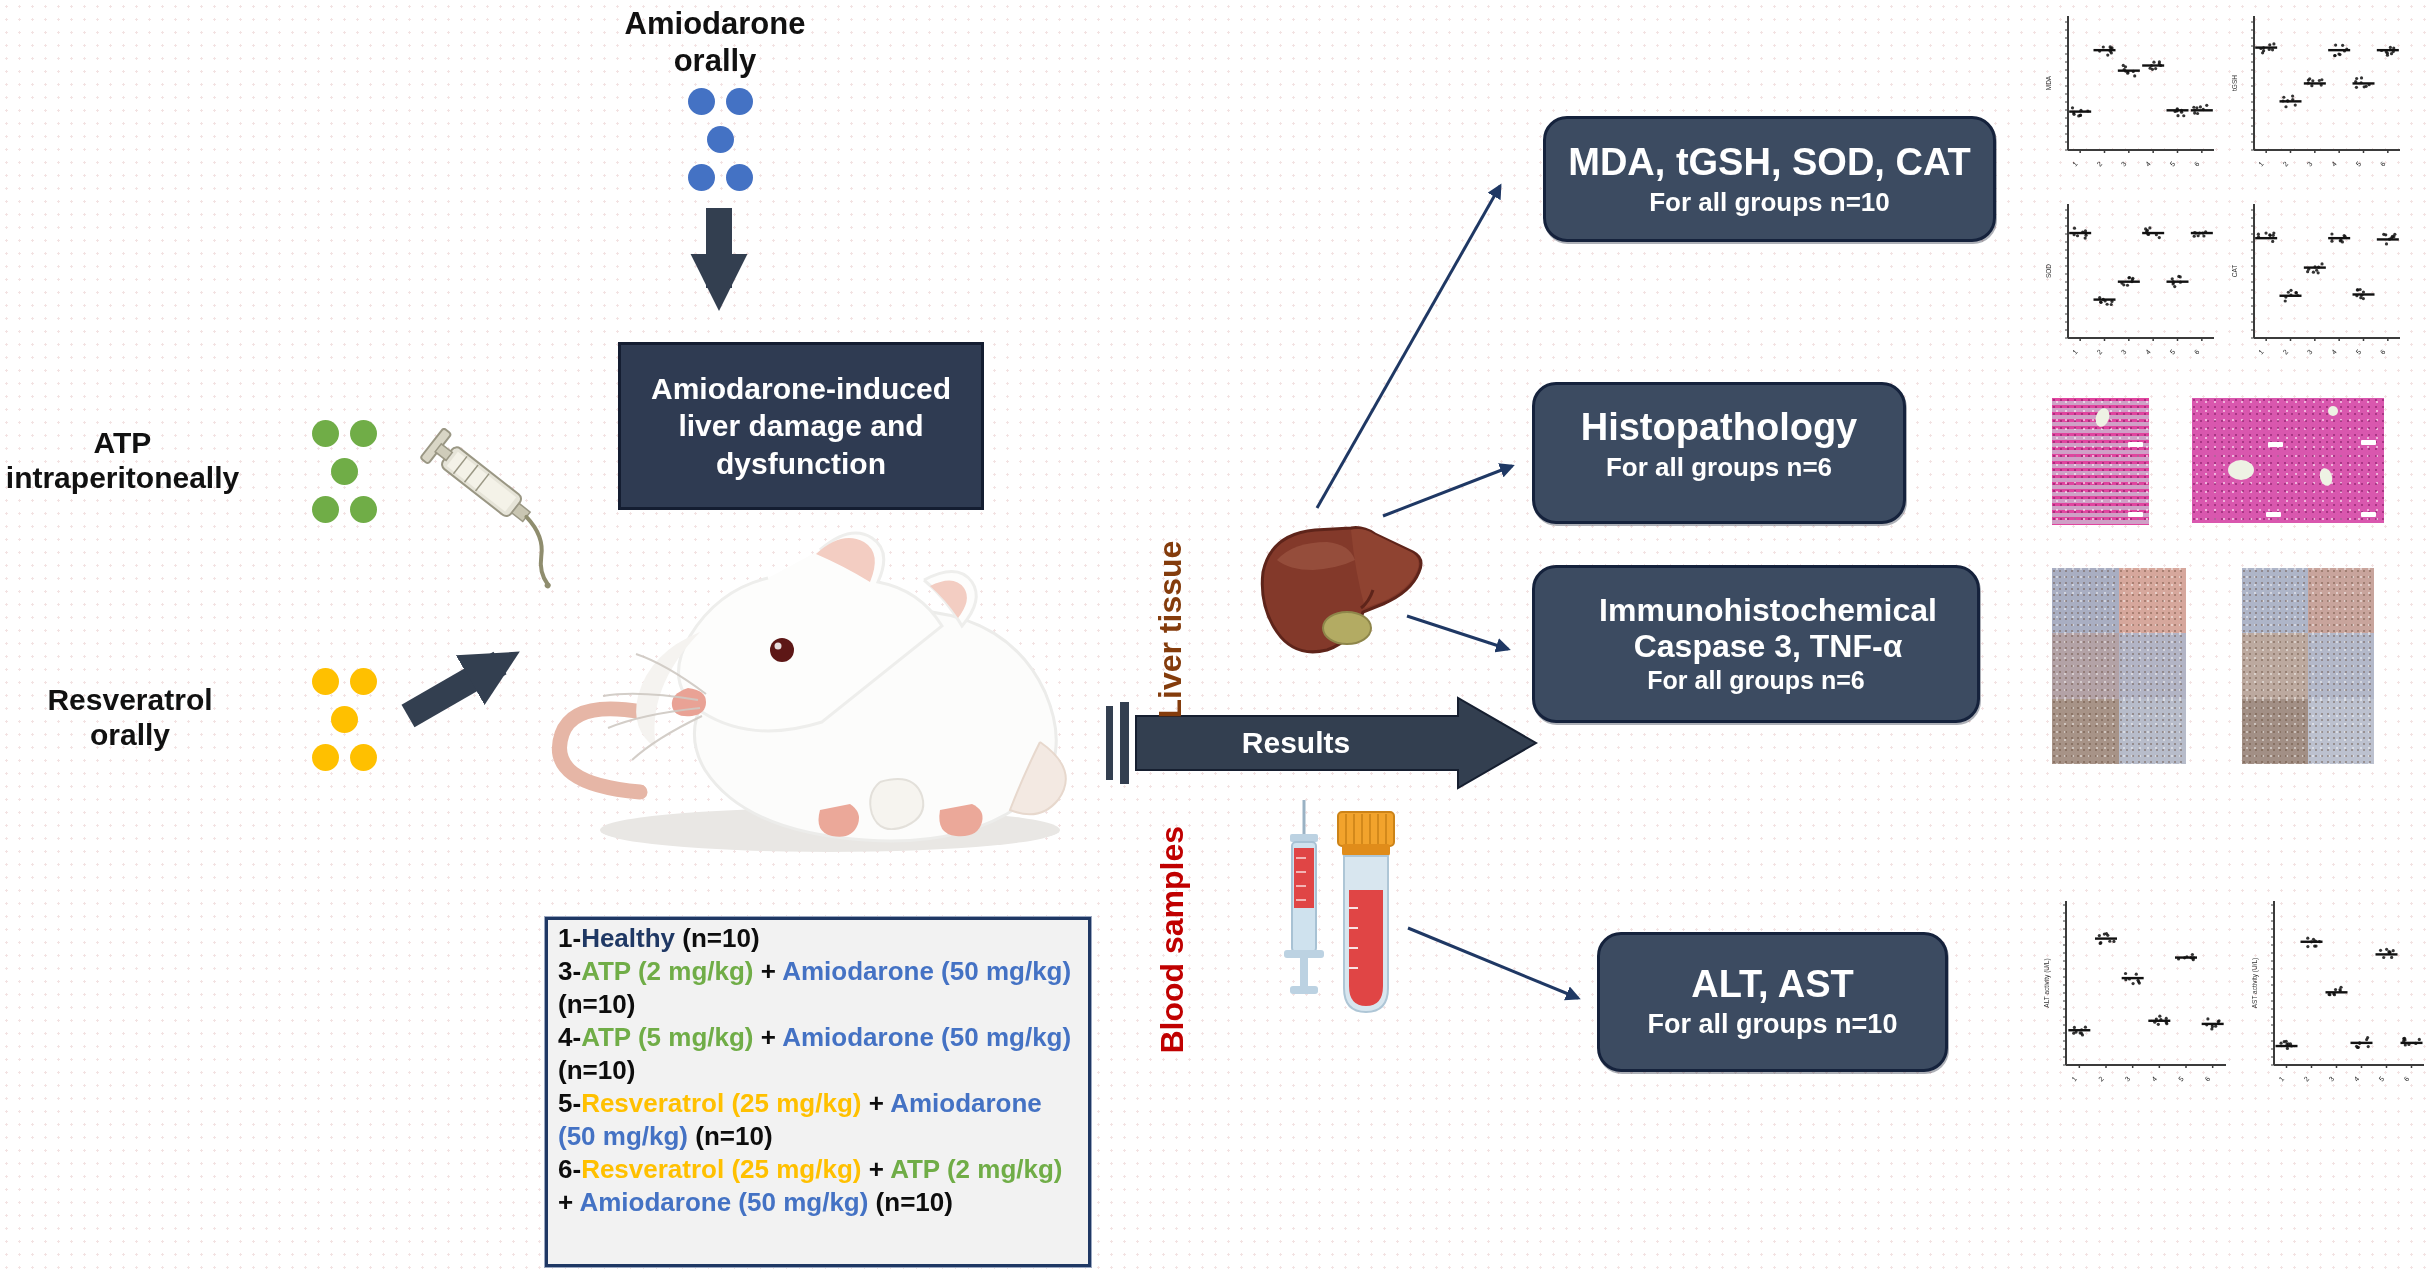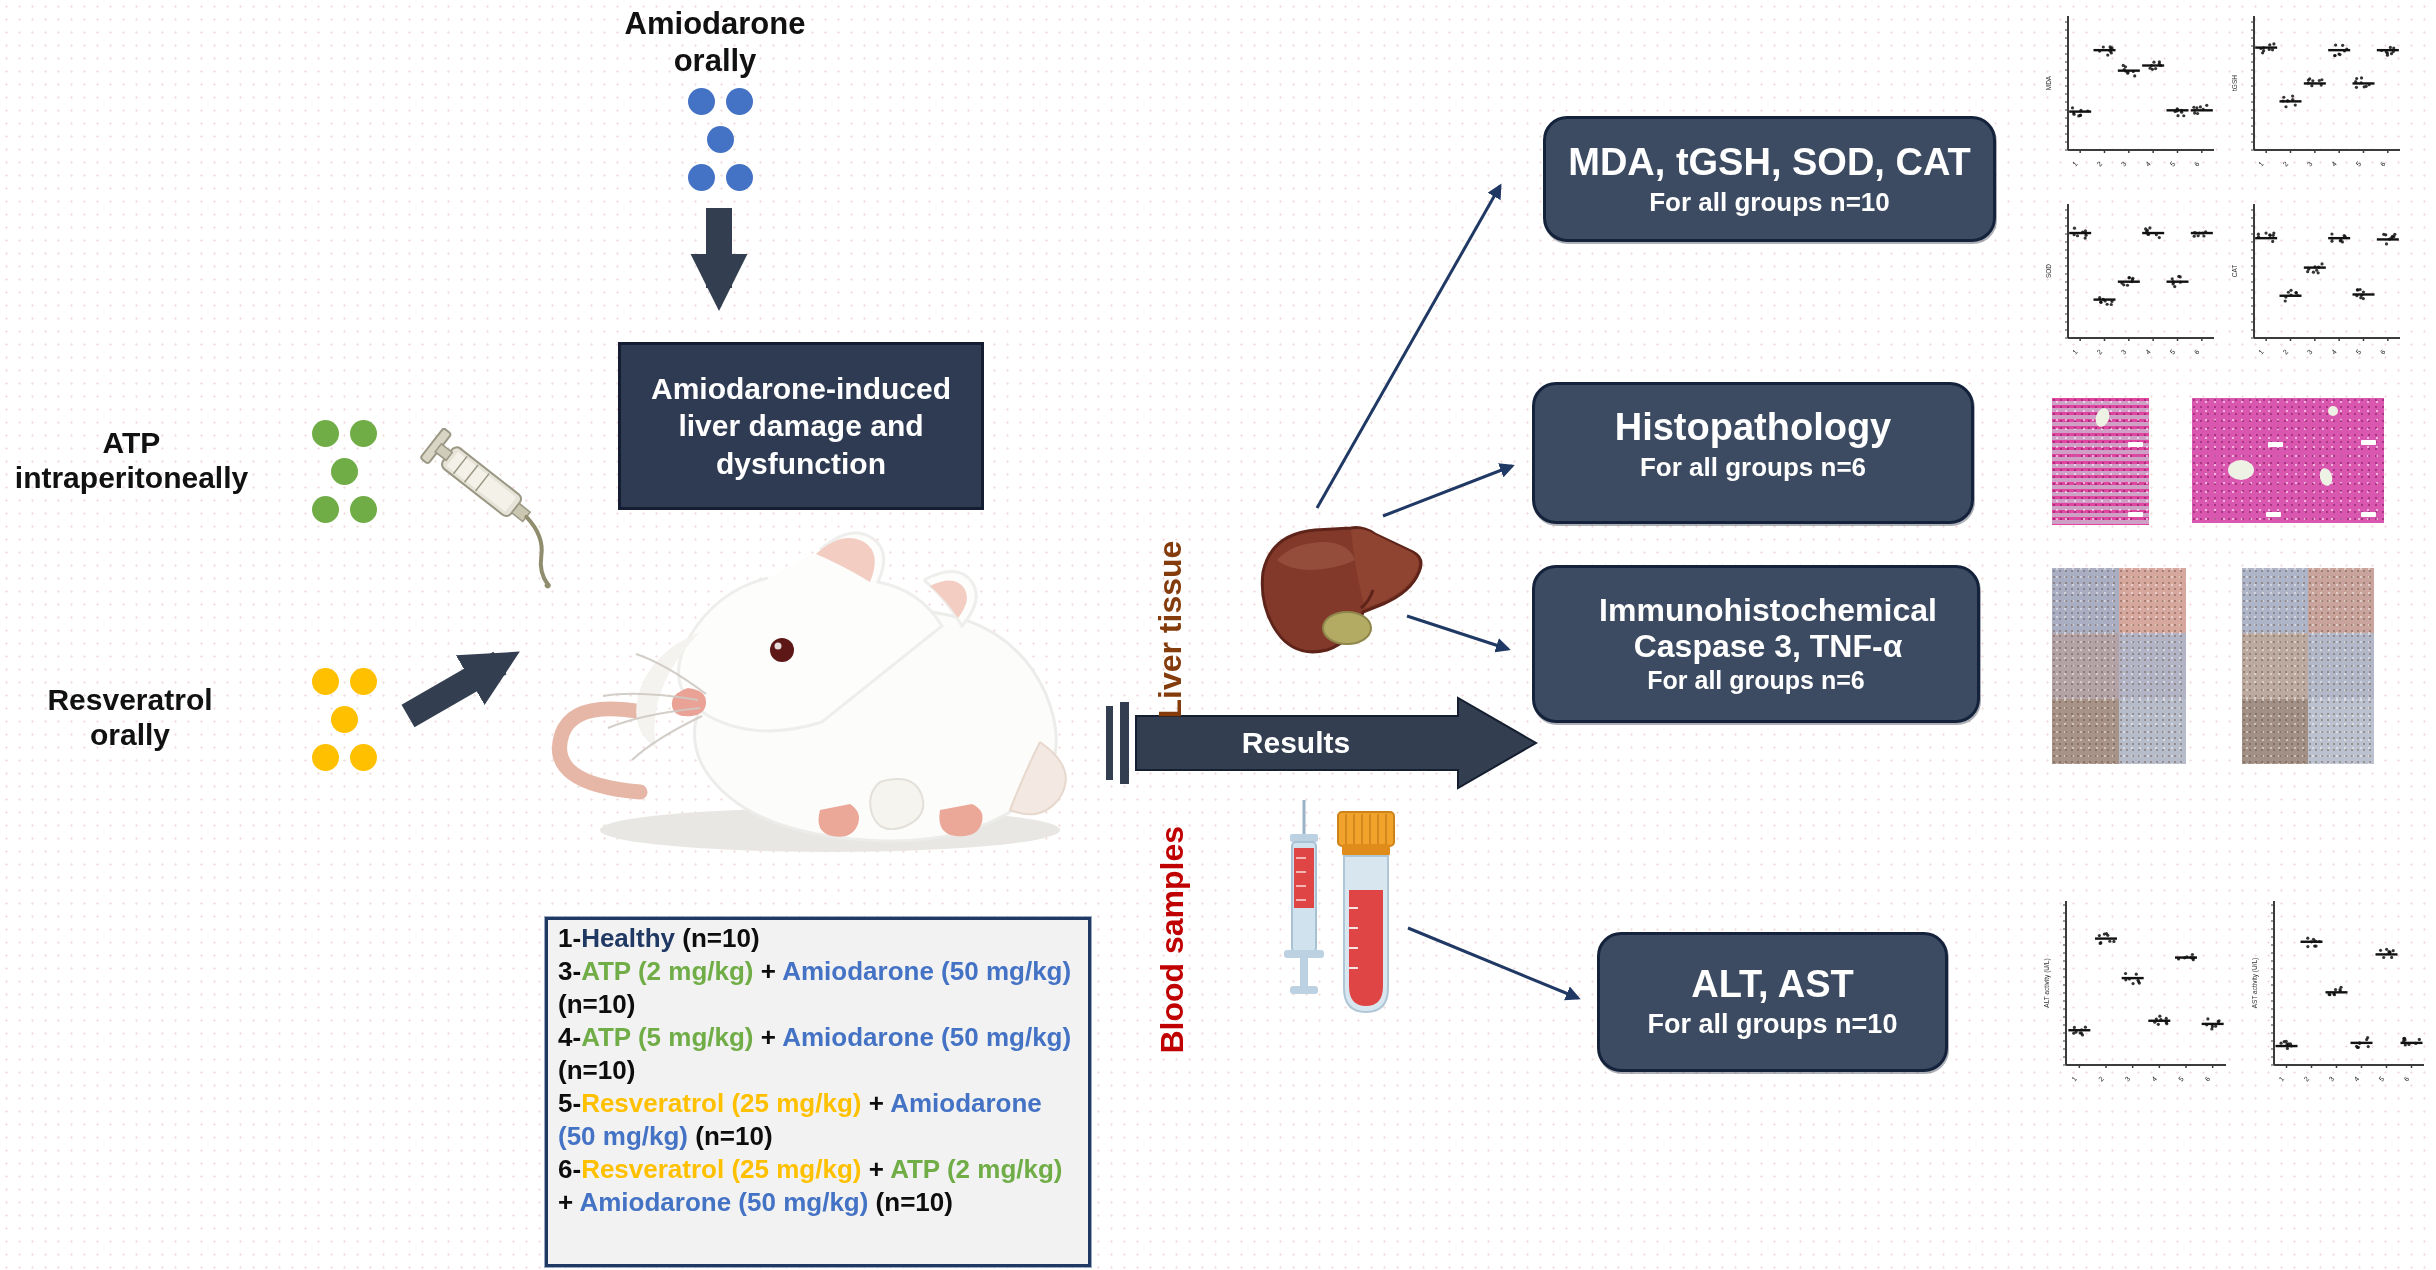--- a/index.html
+++ b/index.html
@@ -95,21 +95,21 @@
       <span style="left: 0px; top: 76px; background: rgb(68, 114, 196);"></span>
       <span style="left: 38px; top: 76px; background: rgb(68, 114, 196);"></span>
     </div>
 
   <div class="darkbox" style="left:618px;top:342px;width:360px;height:162px;font-size:30px;line-height:1.25;">
     <div>Amiodarone-induced</div>
     <div>liver damage and</div>
     <div>dysfunction</div>
   </div>
 
-  <div class="lbl" style="left:9px;top:425px;width:245px;font-size:30px;">
+  <div class="lbl" style="left:0;top:425px;width:245px;font-size:30px;">
     <div>ATP</div>
     <div>intraperitoneally</div>
   </div>
   <div class="dots" style="left:312px;top:420px;">
       <span style="left: 0px; top: 0px; background: rgb(112, 173, 71);"></span>
       <span style="left: 38px; top: 0px; background: rgb(112, 173, 71);"></span>
       <span style="left: 19px; top: 38px; background: rgb(112, 173, 71);"></span>
       <span style="left: 0px; top: 76px; background: rgb(112, 173, 71);"></span>
       <span style="left: 38px; top: 76px; background: rgb(112, 173, 71);"></span>
     </div>
@@ -208,21 +208,21 @@
         <line x1="73" y1="130" x2="82" y2="130"></line>
       <line x1="73" y1="150" x2="82" y2="150"></line>
         <line x1="73" y1="170" x2="82" y2="170"></line>
     </g>
   </svg>
 
   <div class="roundbox" style="left:1543px;top:116px;width:447px;height:120px;">
     <div class="t1">MDA, tGSH, SOD, CAT</div>
     <div class="t2">For all groups n=10</div>
   </div>
-  <div class="roundbox" style="left:1532px;top:382px;width:442px;height:142px;padding-bottom:18px;box-sizing:border-box;">
+  <div class="roundbox" style="left:1532px;top:382px;width:374px;height:142px;padding-bottom:18px;box-sizing:border-box;">
     <div class="t1">Histopathology</div>
     <div class="t2">For all groups n=6</div>
   </div>
   <div class="roundbox" style="left:1532px;top:565px;width:442px;height:152px;">
     <div class="t1b">Immunohistochemical</div>
     <div class="t1b">Caspase 3, TNF-α</div>
     <div class="t2" style="font-size:25px;">For all groups n=6</div>
   </div>
   <div class="roundbox" style="left:1597px;top:932px;width:345px;height:134px;">
     <div class="t1">ALT, AST</div>

